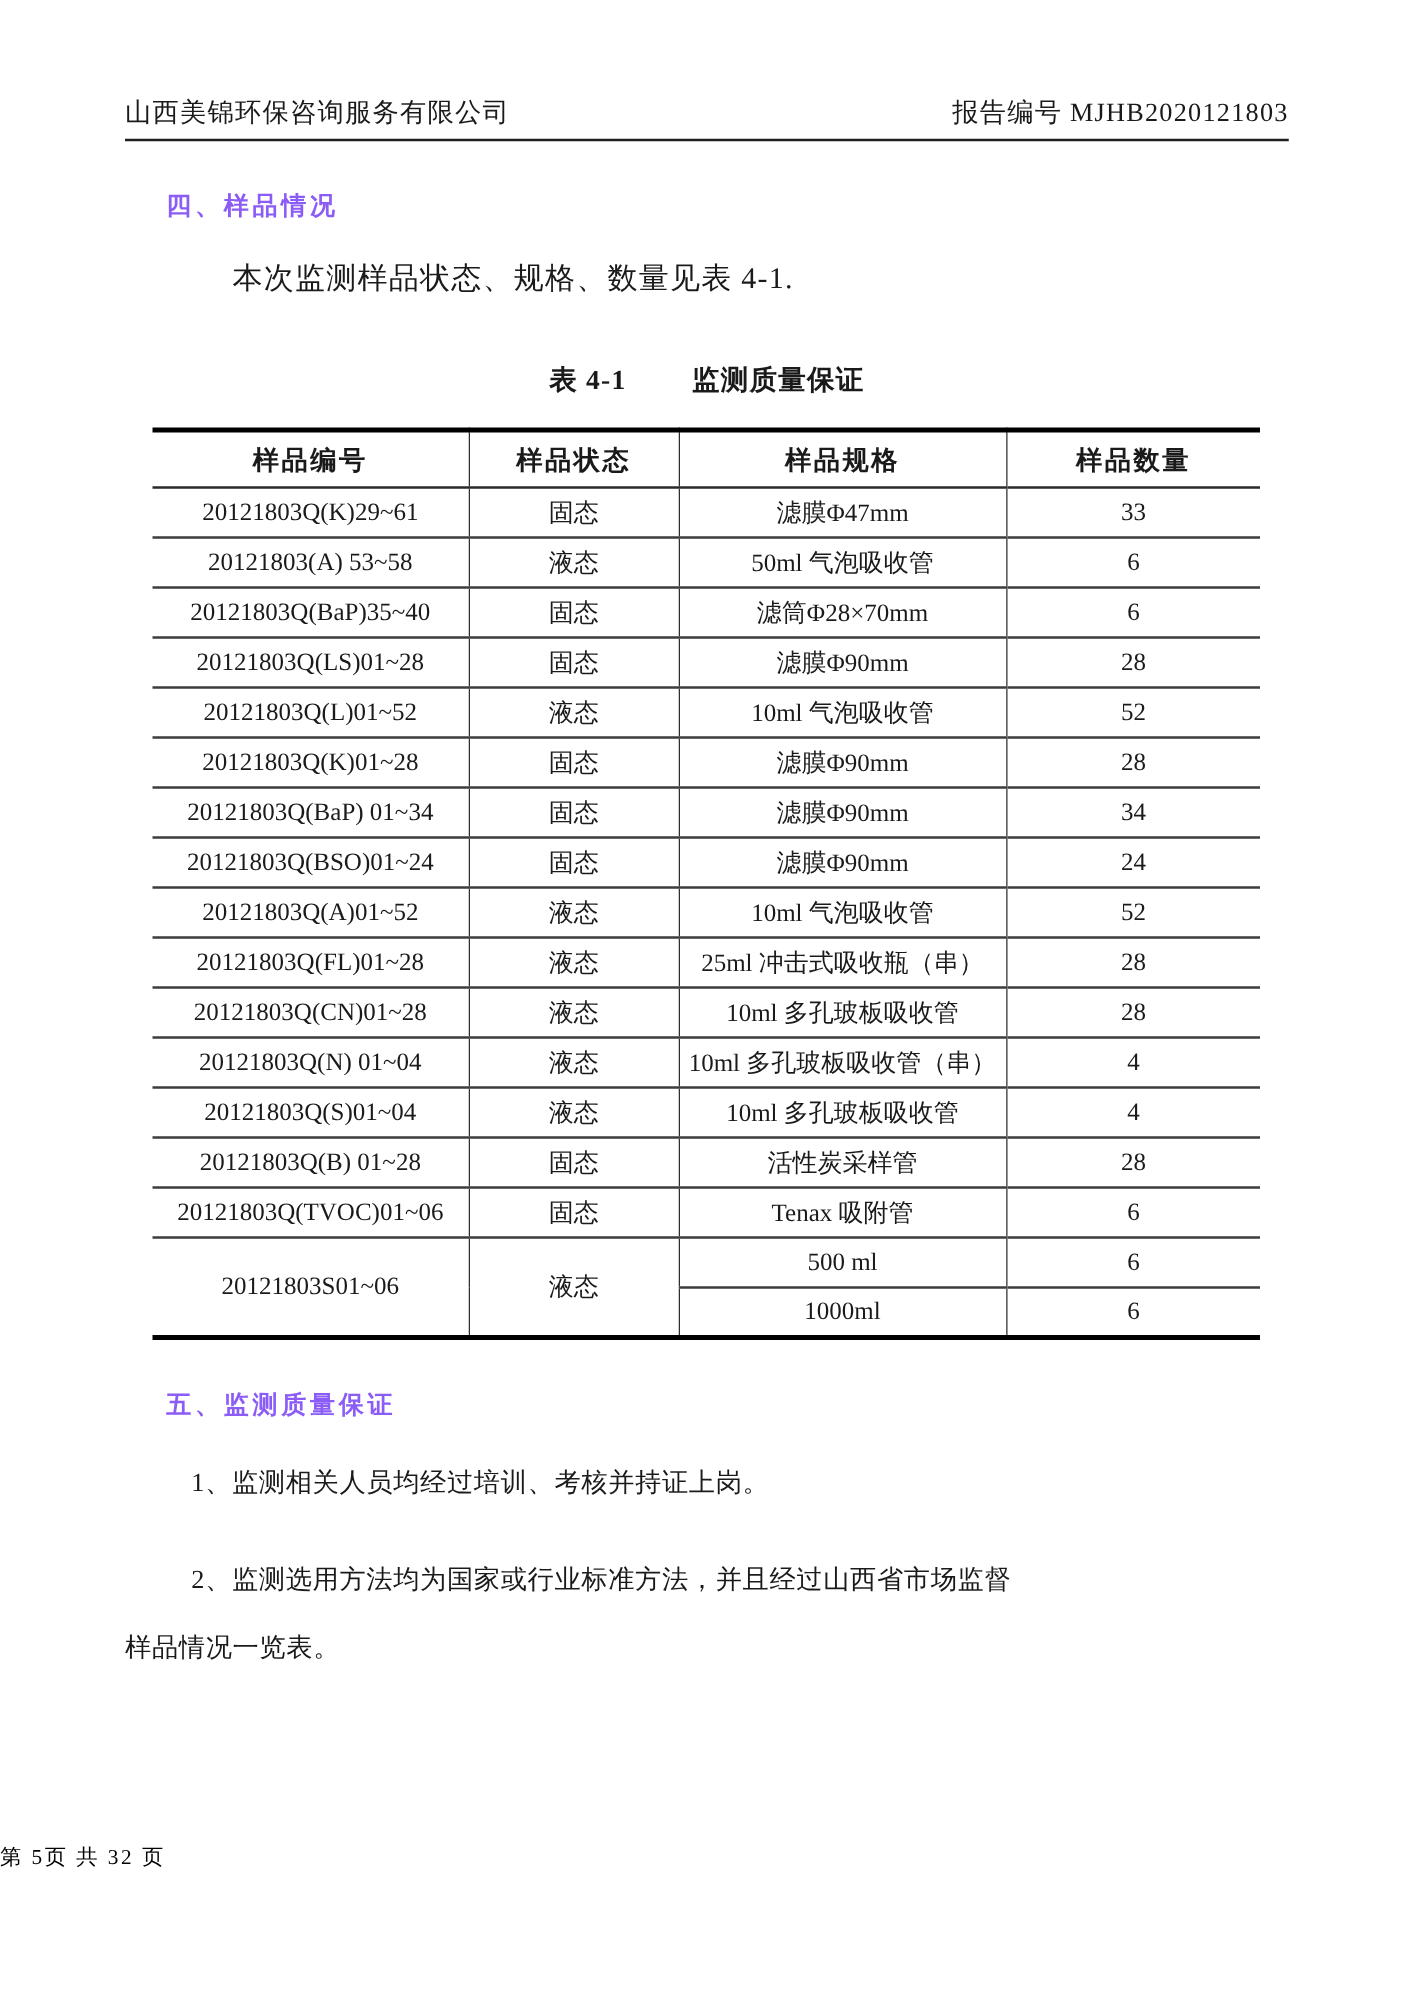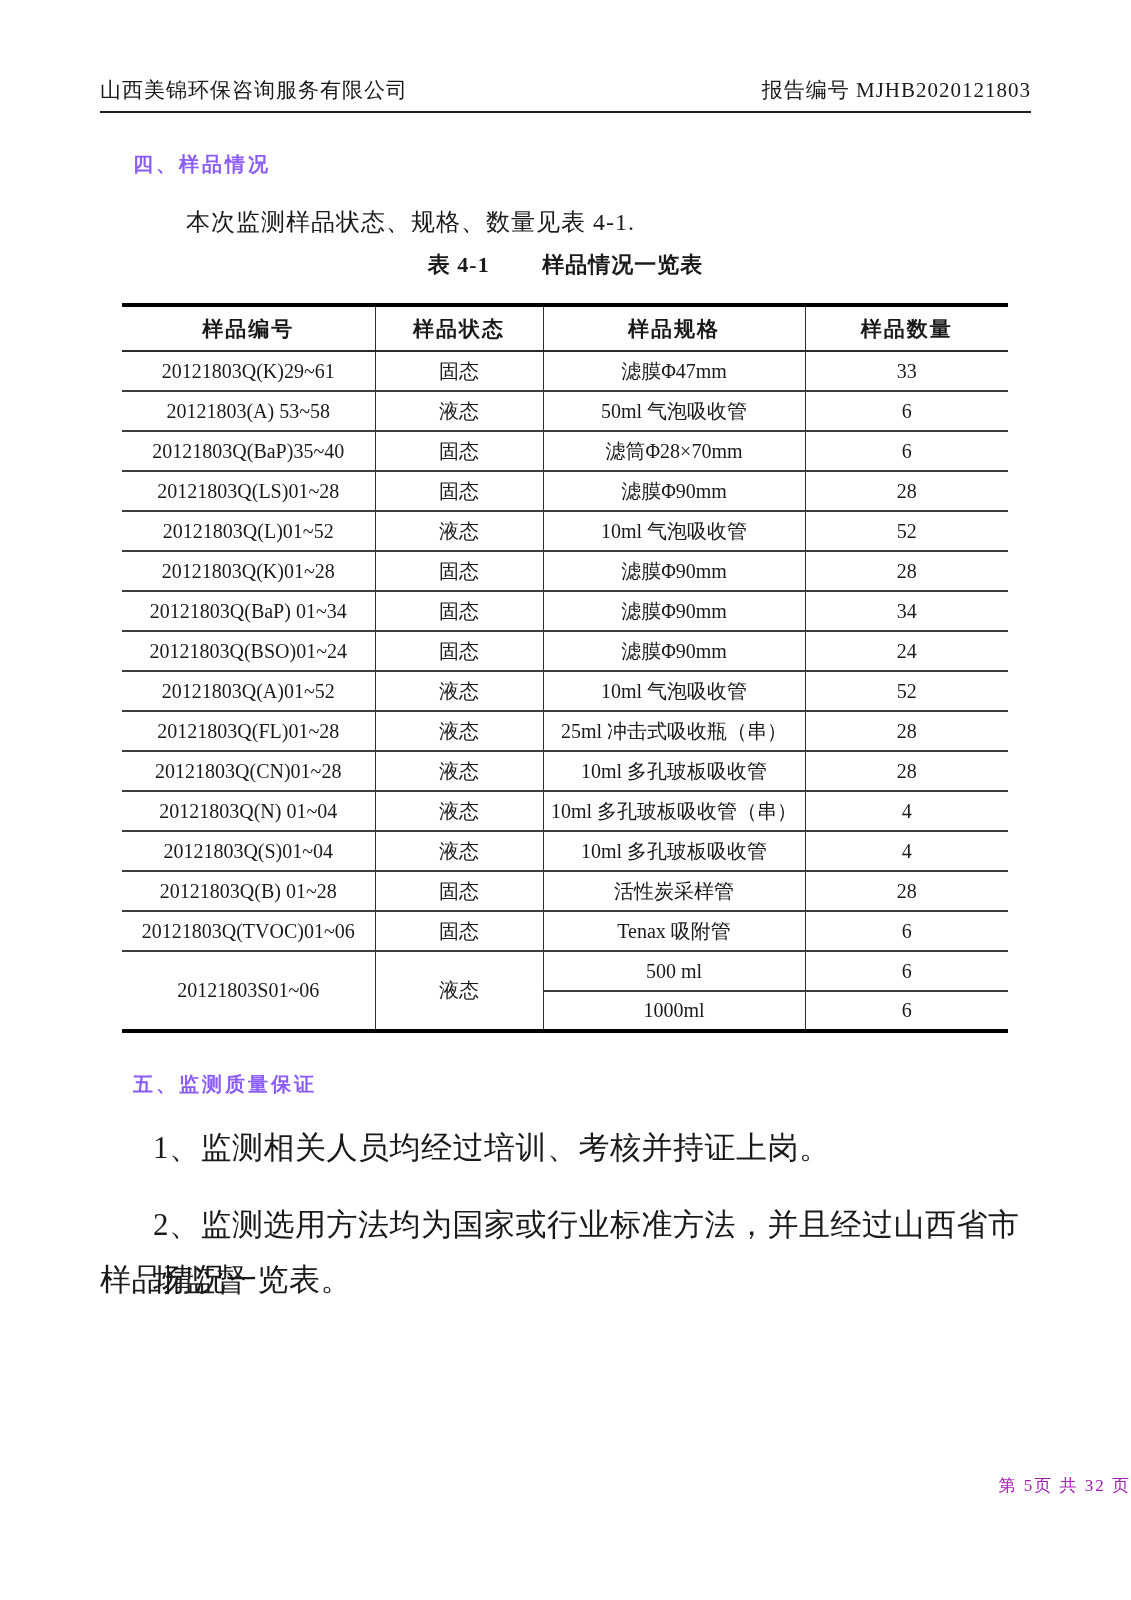--- a/index.html
+++ b/index.html
@@ -25,66 +25,66 @@
 
   
   .intro {
     margin-top:28px; padding-left:86px; font-size:24px; letter-spacing:1px;
   }
 
   
   .tbl-caption {
     margin-top:12px; text-align:center; font-weight:bold; font-size:22px; letter-spacing:1px;
   }
-  .tbl-caption .cap-label { display:inline-block; margin-right:46px; }
+  .tbl-caption .cap-label { display:inline-block; margin-right:46px;margin-top:39px; }
 
   
   table.samples {
     margin:23px 0 0 22px; width:886px; table-layout:fixed;
     border-collapse:collapse;
     border-top:4px solid #000; border-bottom:4px solid #000;
   }
   table.samples th, table.samples td {
     text-align:center; vertical-align:middle;
     border-bottom:2px solid #3d3d3d;
     overflow:hidden; white-space:nowrap;
   }
   table.samples th { height:46px; font-size:21px; font-weight:bold; letter-spacing:2px; border-bottom:2px solid #2a2a2a; }
   table.samples td { height:40px; font-size:20px; }
   .c2,.c3,.c4 { border-left:1.5px solid #2e2e2e; }
 
   
   .body-lines { margin-top:22px; font-size:24.5px; letter-spacing:0.5px; }
   .body-lines .line { line-height:55px; height:55px; }
   .line.indent { padding-left:53px; }
-  .qa-item { font-size:31px; letter-spacing:0.5px; }
+  .qa-item { font-size:21px; letter-spacing:0.5px; }
 
   
   .doc-footer {
     position:absolute; left:0; top:1474px; width:1131px;
-    text-align:right; font-size:17px; color:#a21caf; letter-spacing:2px;
+    text-align:left; font-size:17px; color:#000000; letter-spacing:2px;
   }
 </style>
 </head>
 <body>
 
 <div class="page">
 
   <div class="doc-header">
     <span>山西美锦环保咨询服务有限公司</span>
     <span>报告编号 MJHB2020121803</span>
   </div>
 
   <div class="sec-heading">四、样品情况</div>
 
   <div class="intro">本次监测样品状态、规格、数量见表 4-1.</div>
 
   <div class="tbl-caption">
     <span class="cap-label">表 4-1</span>
-    <span>样品情况一览表</span>
+    <span>监测质量保证</span>
   </div>
 
   <table class="samples">
     <colgroup>
       <col style="width:253px">
         <col style="width:168px">
         <col style="width:262px">
         <col style="width:203px">
     </colgroup>
     <thead>

